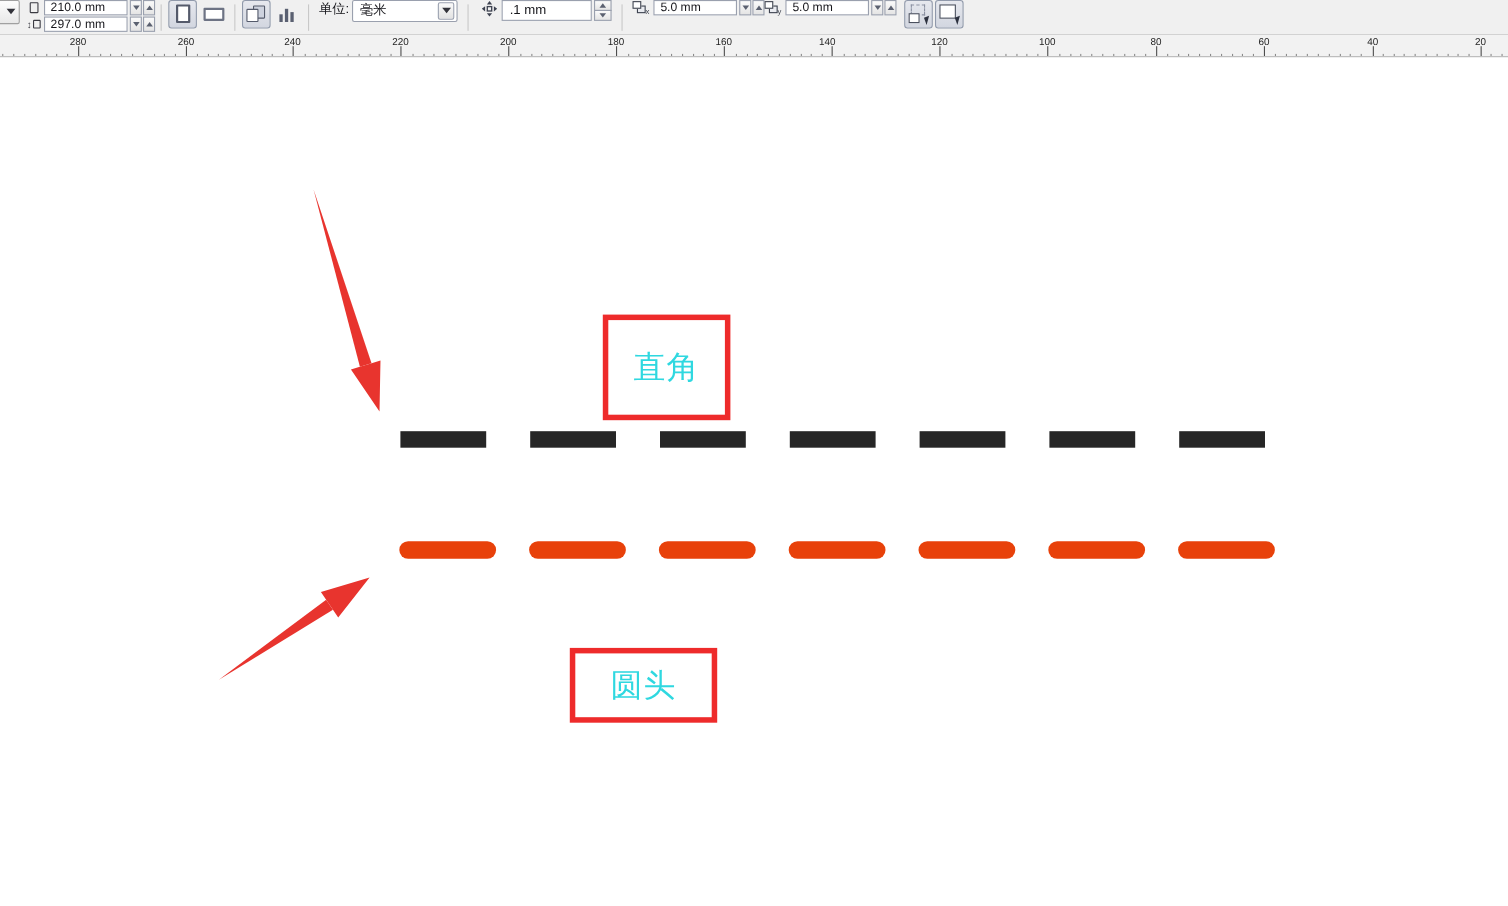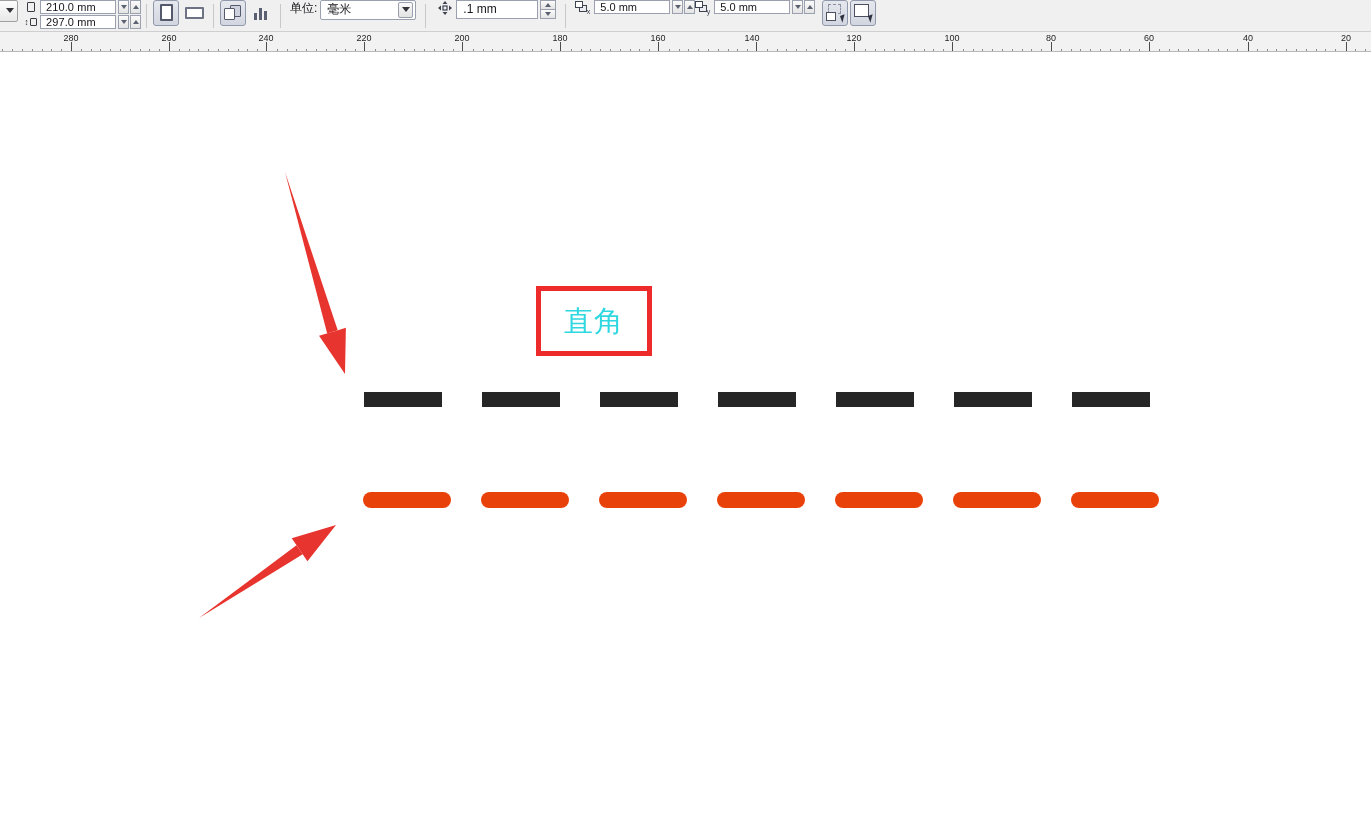--- a/index.html
+++ b/index.html
@@ -742,17 +742,20 @@
   <div class="dash-row" id="row-round" style="left: 363px; top: 439px;">
       <span class="dash round" style="width: 88px; background: rgb(232, 65, 10); margin-right: 30px;"></span>
       <span class="dash round" style="width: 88px; background: rgb(232, 65, 10); margin-right: 30px;"></span>
       <span class="dash round" style="width: 88px; background: rgb(232, 65, 10); margin-right: 30px;"></span>
       <span class="dash round" style="width: 88px; background: rgb(232, 65, 10); margin-right: 30px;"></span>
       <span class="dash round" style="width: 88px; background: rgb(232, 65, 10); margin-right: 30px;"></span>
       <span class="dash round" style="width: 88px; background: rgb(232, 65, 10); margin-right: 30px;"></span>
       <span class="dash round" style="width: 88px; background: rgb(232, 65, 10);"></span>
     </div>
 
-  <div class="callout" id="callout-0" style="left: 536px; top: 233px; width: 116px; height: 70px; border: 5px solid rgb(238, 43, 43);">
+  <div class="callout" id="callout-0" style="left: 548px; top: 233px; width: 116px; height: 96px; border: 5px solid rgb(238, 43, 43);">
     <span class="callout-text" style="color: rgb(47, 216, 224);">直角</span>
   </div>
+  <div class="callout" id="callout-1" style="left: 518px; top: 536px; width: 134px; height: 68px; border: 5px solid rgb(238, 43, 43);">
+    <span class="callout-text" style="color: rgb(47, 216, 224);">圆头</span>
+  </div>
 
 </div>
 
 </body></html>

